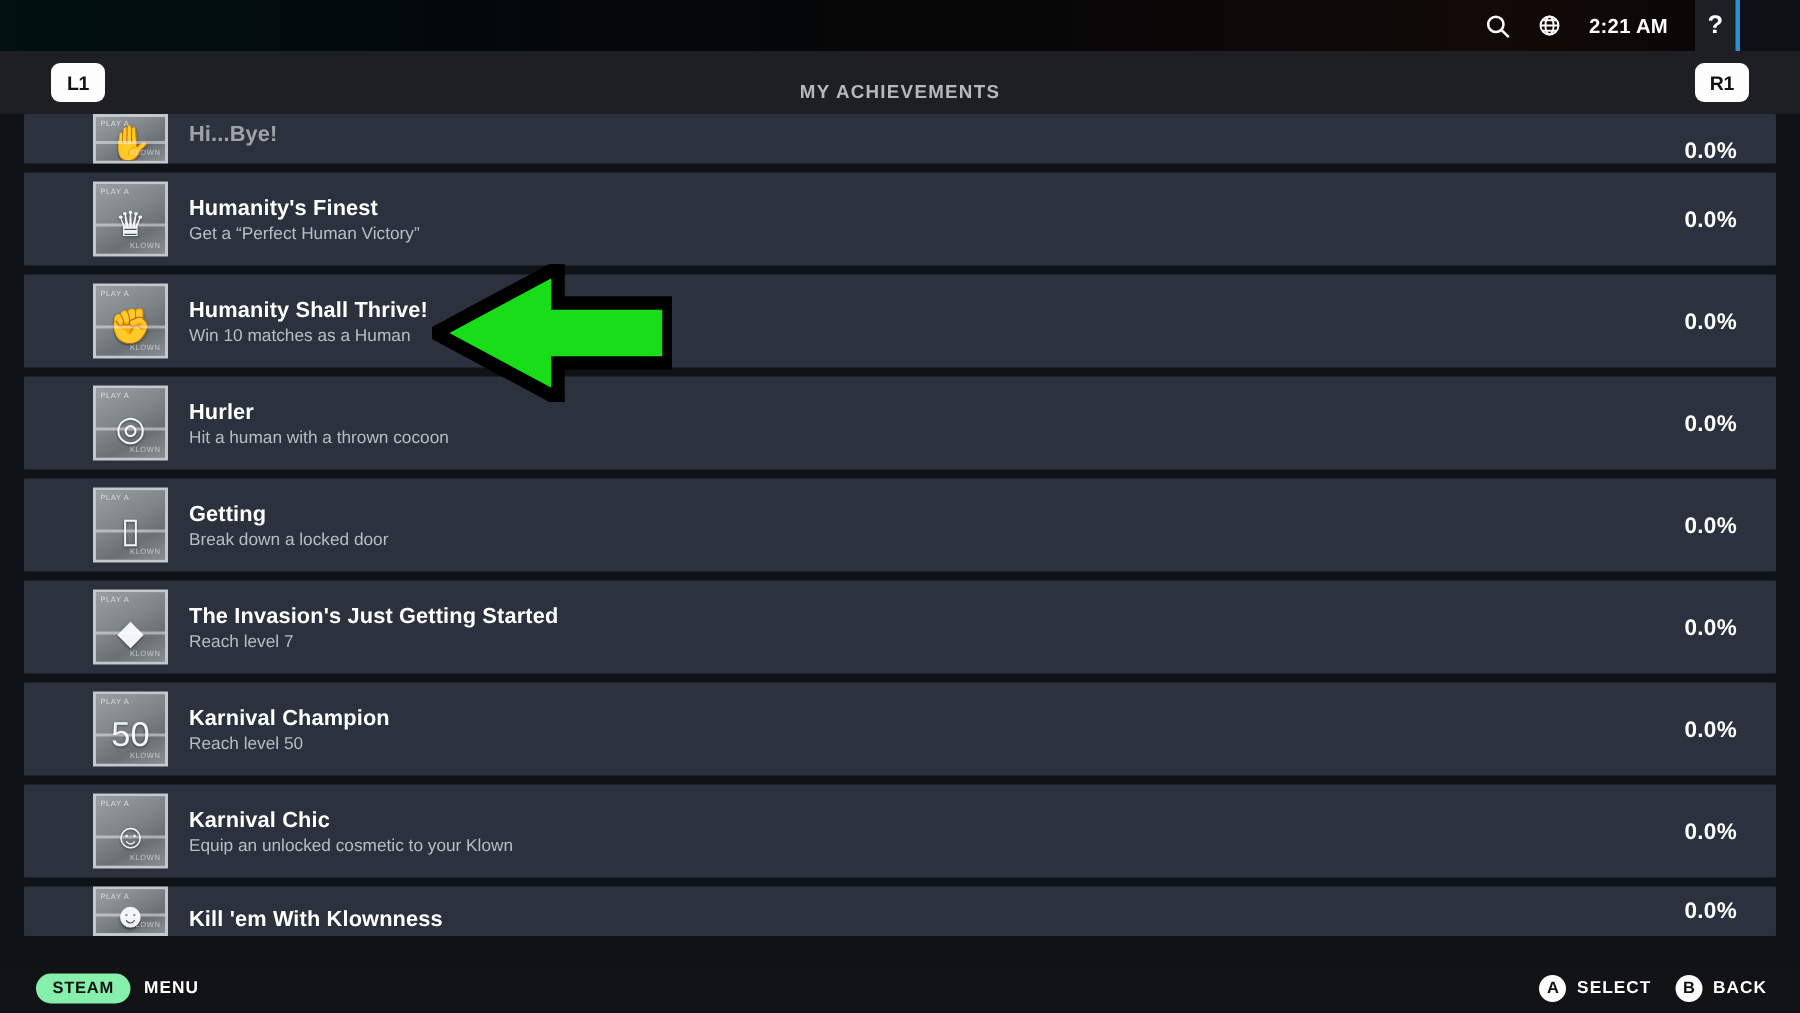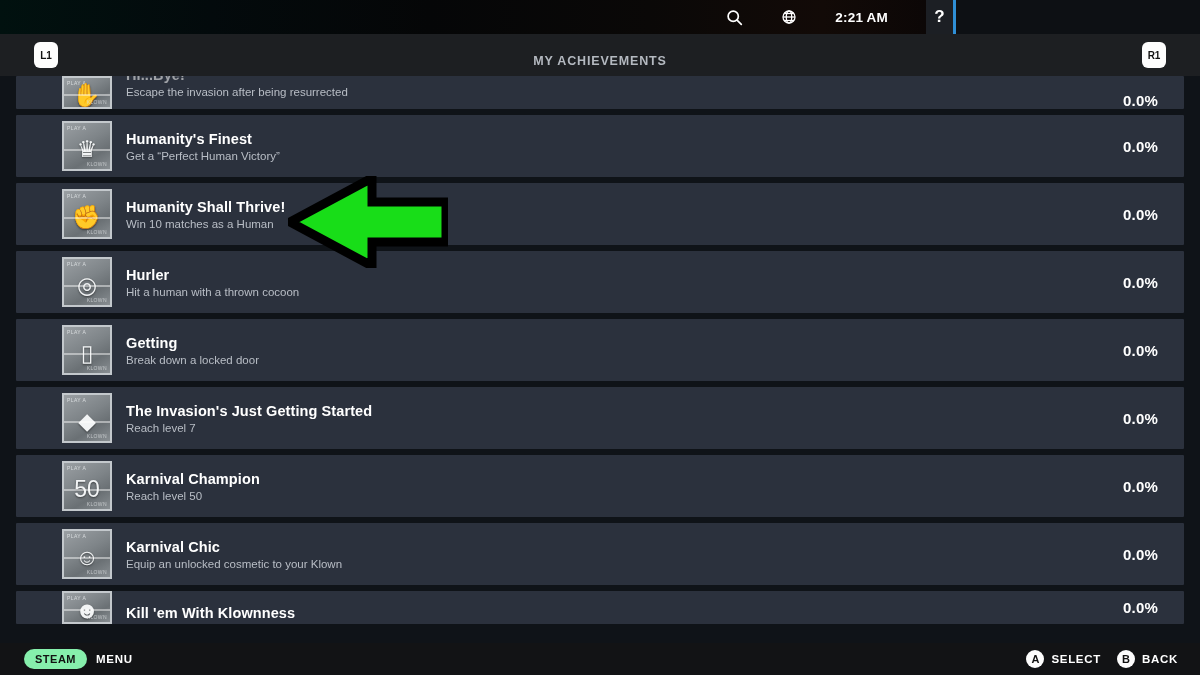--- a/index.html
+++ b/index.html
@@ -6,25 +6,24 @@
   * { margin:0; padding:0; box-sizing:border-box; }
   html, body {
     width:1200px; height:675px; overflow:hidden;
     background:#0d1014;
     font-family:"Liberation Sans", sans-serif;
     -webkit-font-smoothing:antialiased;
   }
 
   
   #topbar {
-    position:absolute; left:0; top:0; width:956px; height:34px;
+    position:absolute; left:0; top:0; width:1160px; height:34px;
     background:linear-gradient(90deg,#01110f 0%,#030a0c 22%,#050607 45%,#0a0807 68%,#120a07 86%,#0a0606 100%);
     display:flex; align-items:center; justify-content:flex-end;
     padding-right:0;
-    gap:20px;
   }
   #topbar .sysitem { display:flex; align-items:center; justify-content:center; color:#fff; }
   #search-ic { margin-right:18px; }
   #globe-ic  { margin-right:18px; }
   #clock {
     color:#ffffff; font-size:13.5px; font-weight:bold; letter-spacing:.2px;
     margin-right:18px; white-space:nowrap;
   }
   #help-btn {
     width:30px; height:34px; background:#1c1f24;
@@ -33,23 +32,23 @@
     border-right:3px solid #2f8fd6;
   }
 
   
   #navbar {
     position:absolute; left:0; top:34px; width:1200px; height:42px;
     background:#1d1f22;
     display:flex; align-items:center;
   }
   .shoulder {
-    position:absolute; width:24px; height:26px; border-radius:6px;
+    position:absolute; width:36px; height:26px; border-radius:6px;
     background:#fdfdfd; color:#121212;
-    font-size:10px; font-weight:bold; letter-spacing:-.2px;
+    font-size:13px; font-weight:bold; letter-spacing:-.2px;
     display:flex; align-items:center; justify-content:center;
   }
   #l1-btn { left:34px; top:8px; }
   #r1-btn { right:34px; top:8px; }
   #tabs {
     position:absolute; left:0; right:0; top:0; height:54px;
     display:flex; align-items:center; justify-content:center; gap:16px;
   }
   .tab {
     font-size:12.5px; font-weight:bold; letter-spacing:.85px;
@@ -180,21 +179,20 @@
 <div id="list">
 
   <div class="row first">
     <div class="thumb">
       <span class="tag">PLAY A</span>
       <span class="glyph">✋</span>
       <span class="tagr">KLOWN</span>
     </div>
     <div class="info">
       <div class="ach-title">Hi...Bye!</div>
-      <div class="ach-desc">Escape the invasion after being resurrected</div>
     </div>
     <div class="pct">0.0%</div>
   </div>
 
   <div class="row">
     <div class="thumb">
       <span class="tag">PLAY A</span>
       <span class="glyph">♛</span>
       <span class="tagr">KLOWN</span>
     </div>

